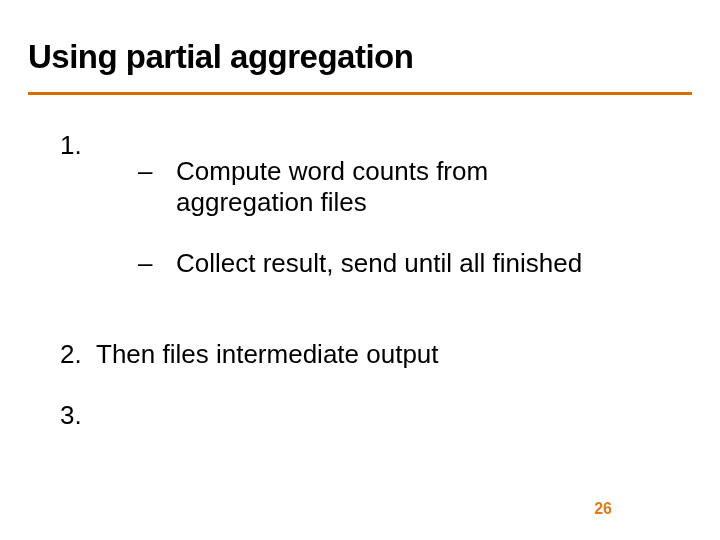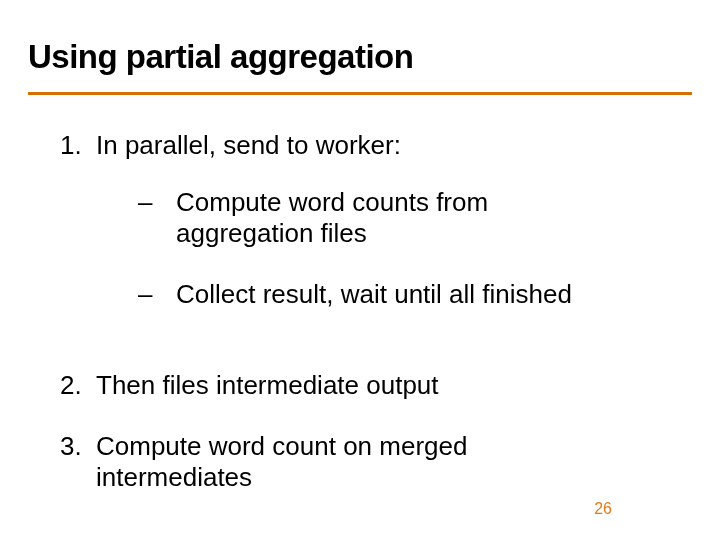--- a/index.html
+++ b/index.html
@@ -58,59 +58,57 @@
     margin-bottom: 30px;
   }
   .sub-item .dash {
     min-width: 38px;
   }
   .page-number {
     position: absolute;
     bottom: 22px;
     right: 28px;
     font-size: 16px;
-    font-weight: normal;
+    font-weight: bold;
     color: #e07b1a;
   }
 </style>
 </head>
 <body>
 
 <div class="slide">
 
   <div class="title">Using partial aggregation</div>
 
   <div class="divider"></div>
 
   <div class="body">
 
     <div class="num-item">
       <span class="num">1.</span>
       <div>
-        <span>In parallel, send to worker:</span>
         <div class="sub-list">
           <div class="sub-item">
             <span class="dash">–</span>
             <span>Compute word counts from aggregation files</span>
           </div>
           <div class="sub-item">
             <span class="dash">–</span>
-            <span>Collect result, wait until all finished</span>
+            <span>Collect result, send until all finished</span>
           </div>
         </div>
       </div>
     </div>
 
     <div class="num-item">
       <span class="num">2.</span>
       <span>Then files intermediate output</span>
     </div>
 
     <div class="num-item">
       <span class="num">3.</span>
-      <span>Compute word count on merged intermediates</span>
     </div>
 
   </div>
 
   <div class="page-number">26</div>
 
 </div>
 
 </body></html>

